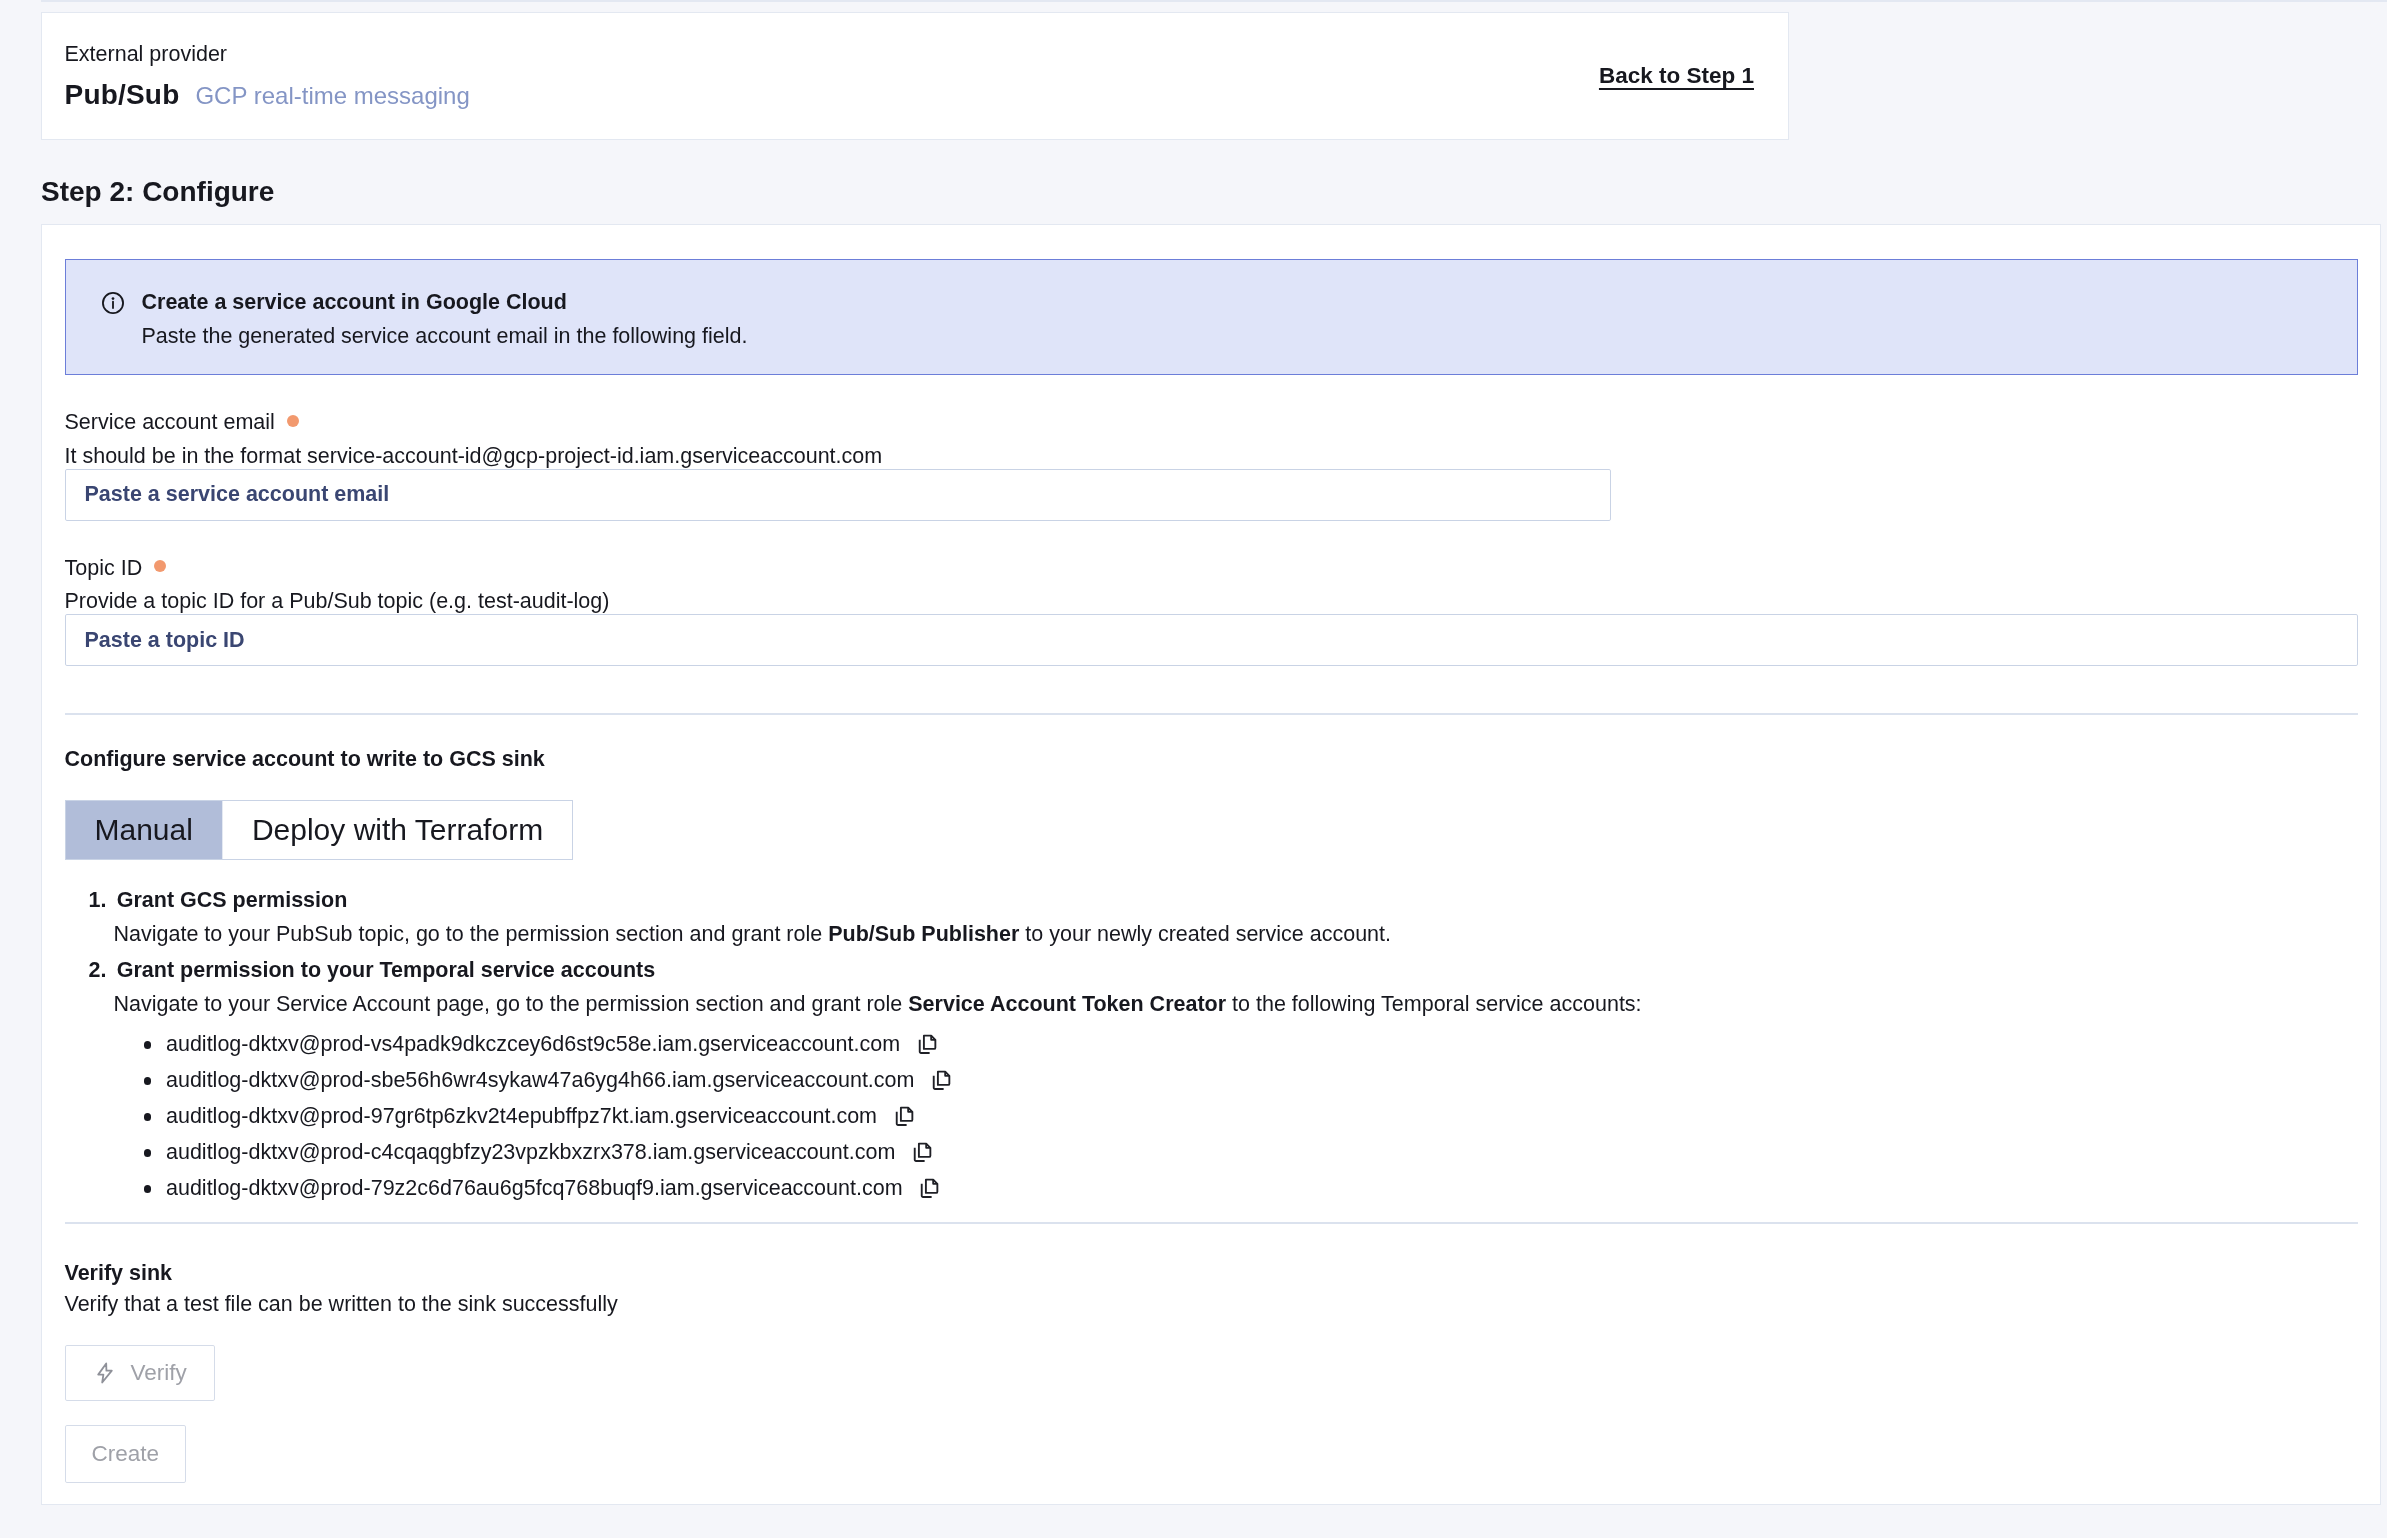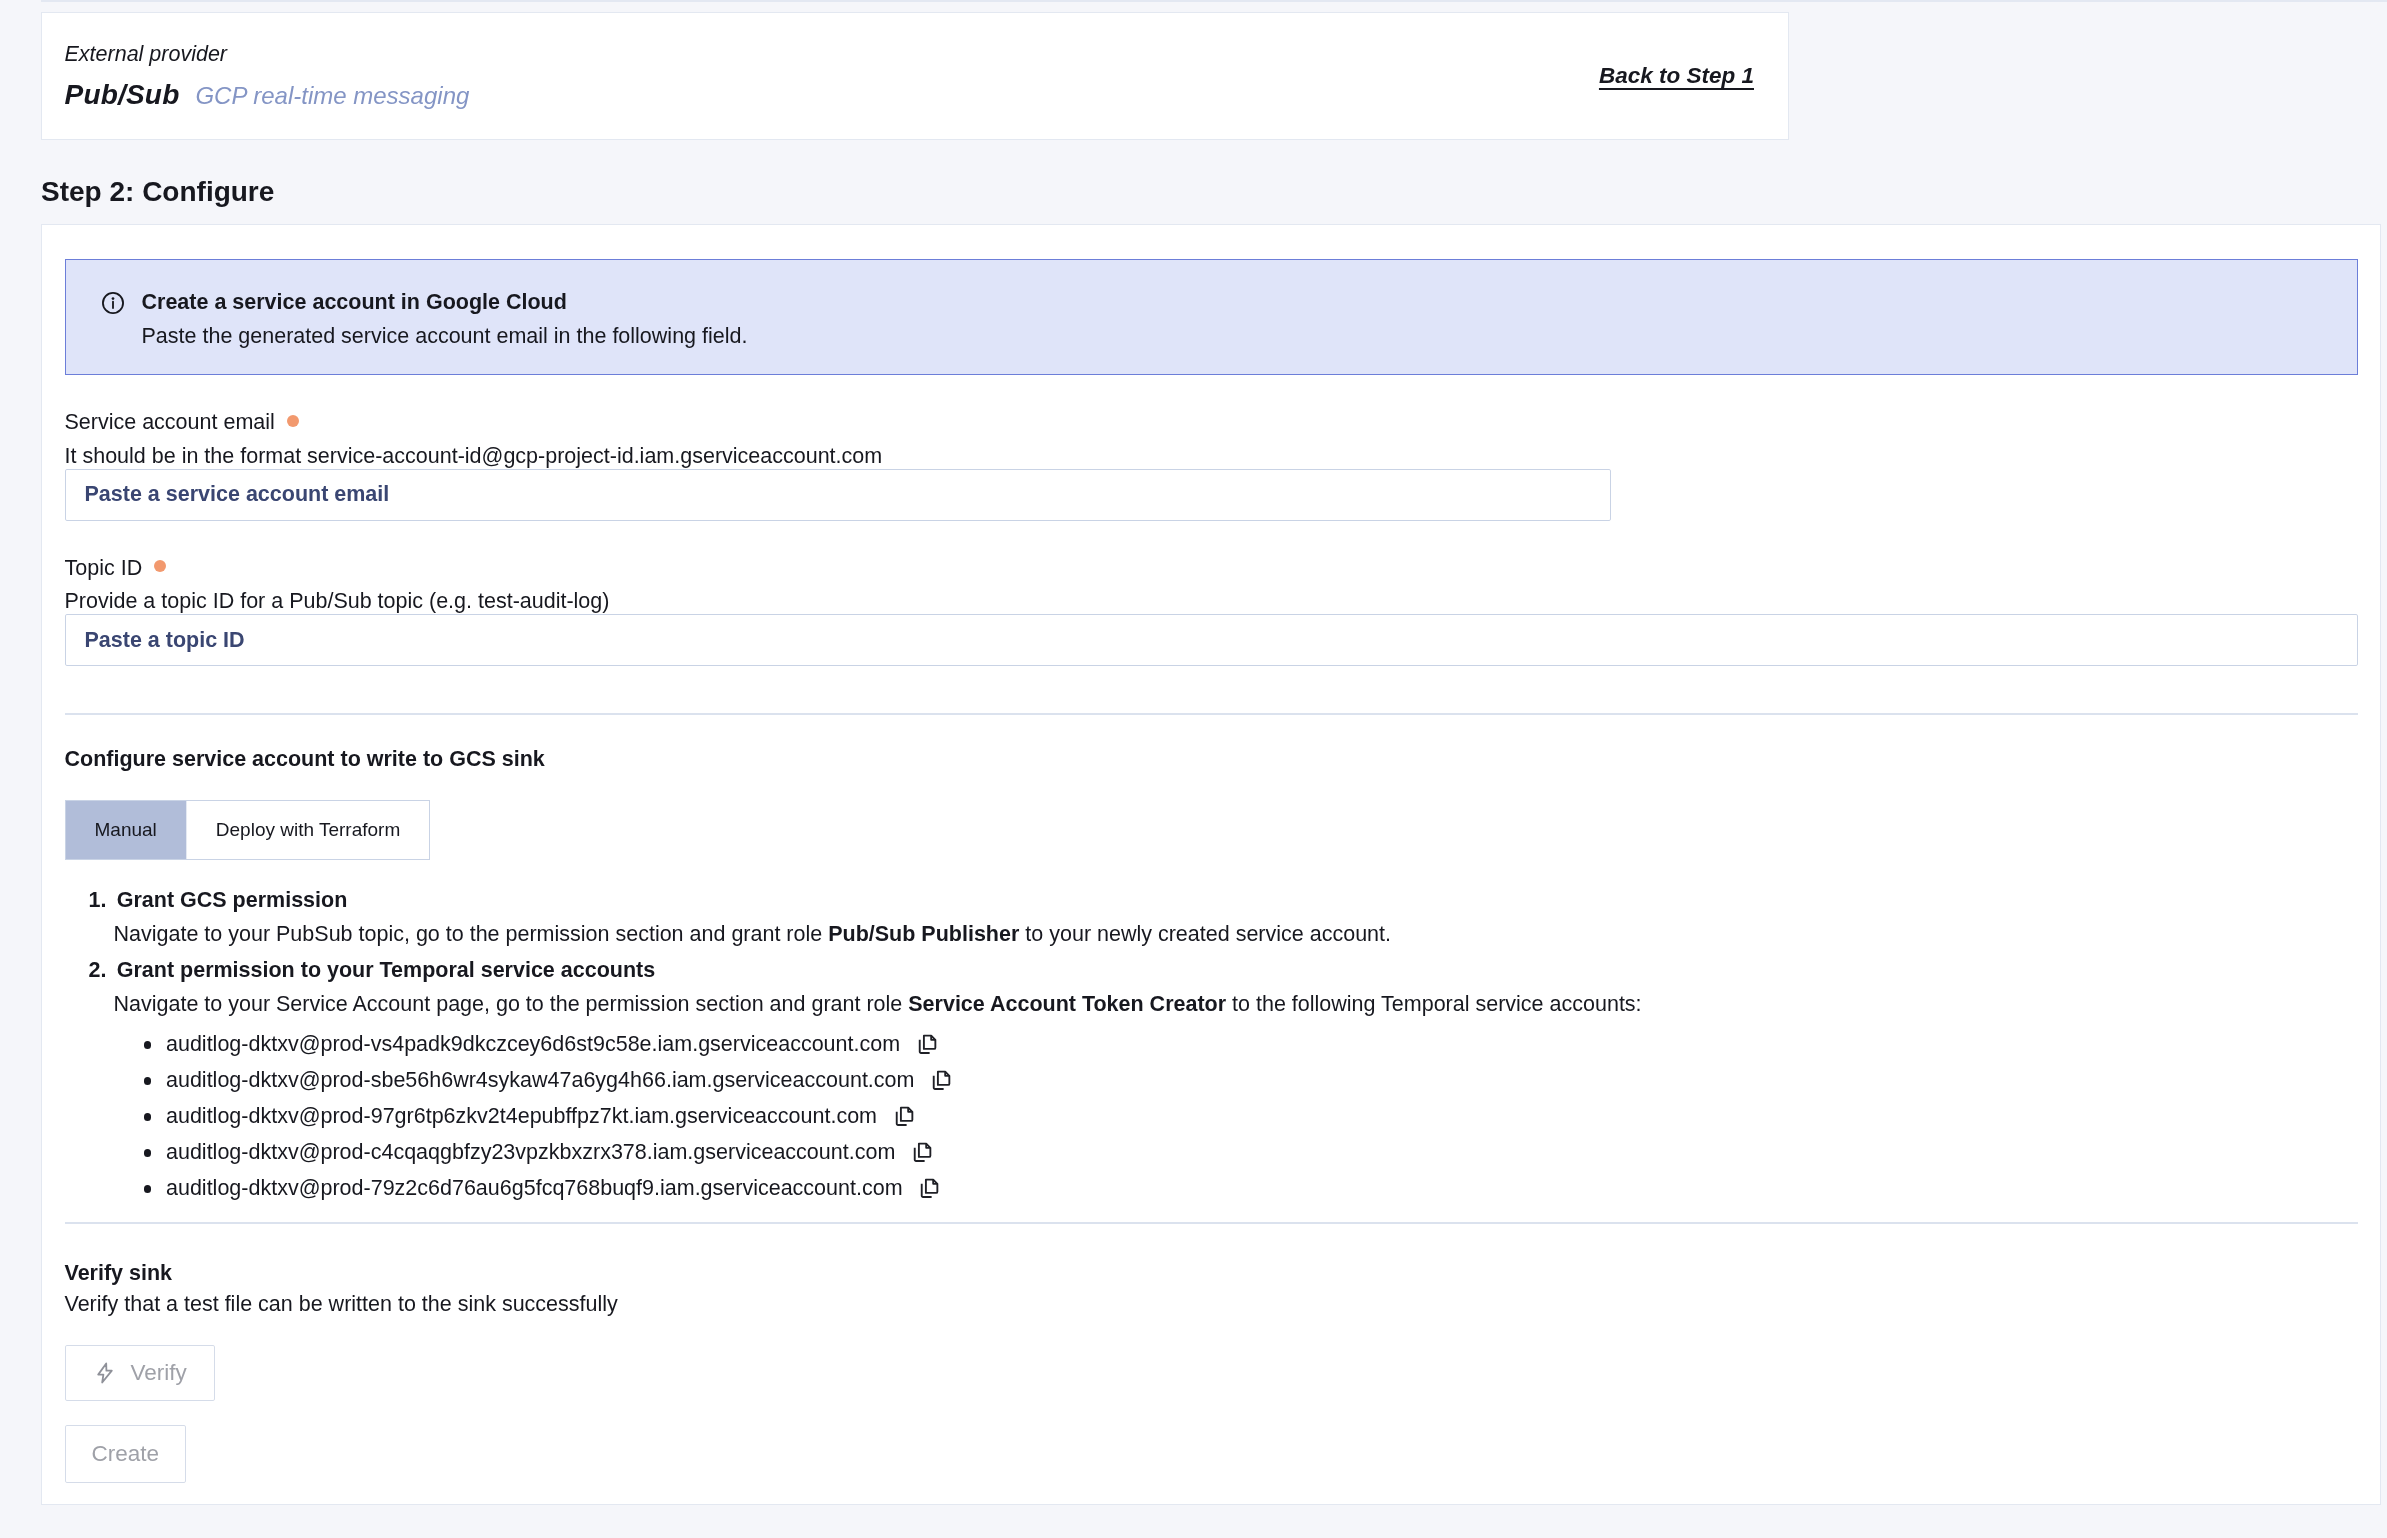--- a/index.html
+++ b/index.html
@@ -16,21 +16,20 @@
   }
   .top-rule { position:absolute; top:0; left:41px; right:0; height:1.9px; background:#e3e8f2; }
 
   
   .provider-card {
     margin: 12px 0 0 41px;
     width: 1748px; height: 128px;
     background:#fff; border:1.9px solid #e3e8f1;
     display:flex; justify-content:space-between; align-items:center;
     padding: 0 34px 0 22.5px;
-    font-style: italic;
   }
   .provider-info { display:flex; flex-direction:column; gap:12px; }
   .eyebrow { font-size:21.5px; }
   .provider-row { display:flex; align-items:baseline; gap:16px; }
   .provider-name { font-size:28px; font-weight:700; letter-spacing:0.2px; }
   .provider-sub { font-size:24px; color:#8495c5; }
   .back-link {
     font-size:22.5px; font-weight:600; color:#17181f;
     text-decoration:underline; text-decoration-thickness:1.9px; text-underline-offset:4.7px;
     cursor:pointer; white-space:nowrap;
@@ -65,21 +64,21 @@
   }
   .text-input.w-email { width:1546px; }
   .text-input::placeholder { color:#3a4672; opacity:1; }
 
   .divider { height:1.9px; background:#dbe2ee; margin-top:47px; }
   .divider.tight { margin-top:15px; }
 
   .section-title { margin-top:31px; font-weight:700; line-height:26px; }
 
   .tabs { margin-top:28px; display:inline-flex; border:1.9px solid #c9d3e5; background:#fff; }
-  .tab { font-size:19px; height:58px; display:flex; align-items:center; padding:0 29px; cursor:pointer; background:#fff; white-space:nowrap; }
+  .tab { font-size:30px; height:58px; display:flex; align-items:center; padding:0 29px; cursor:pointer; background:#fff; white-space:nowrap; }
   .tab.selected { background:#b1bdd9; }
   .tab + .tab { border-left:0.9px solid #e4e9f2; }
 
   .olist { margin-top:27px; }
   .ol-title { display:flex; gap:10.3px; font-weight:700; margin-left:24px; line-height:26px; }
   .ol-body { margin-left:49px; margin-top:7.5px; margin-bottom:10.3px; line-height:26px; }
   .ol-body b { font-weight:700; }
 
   .bullets { margin-top:3.7px; }
   .bullet-item { display:flex; align-items:center; margin-left:79px; height:36px; }

